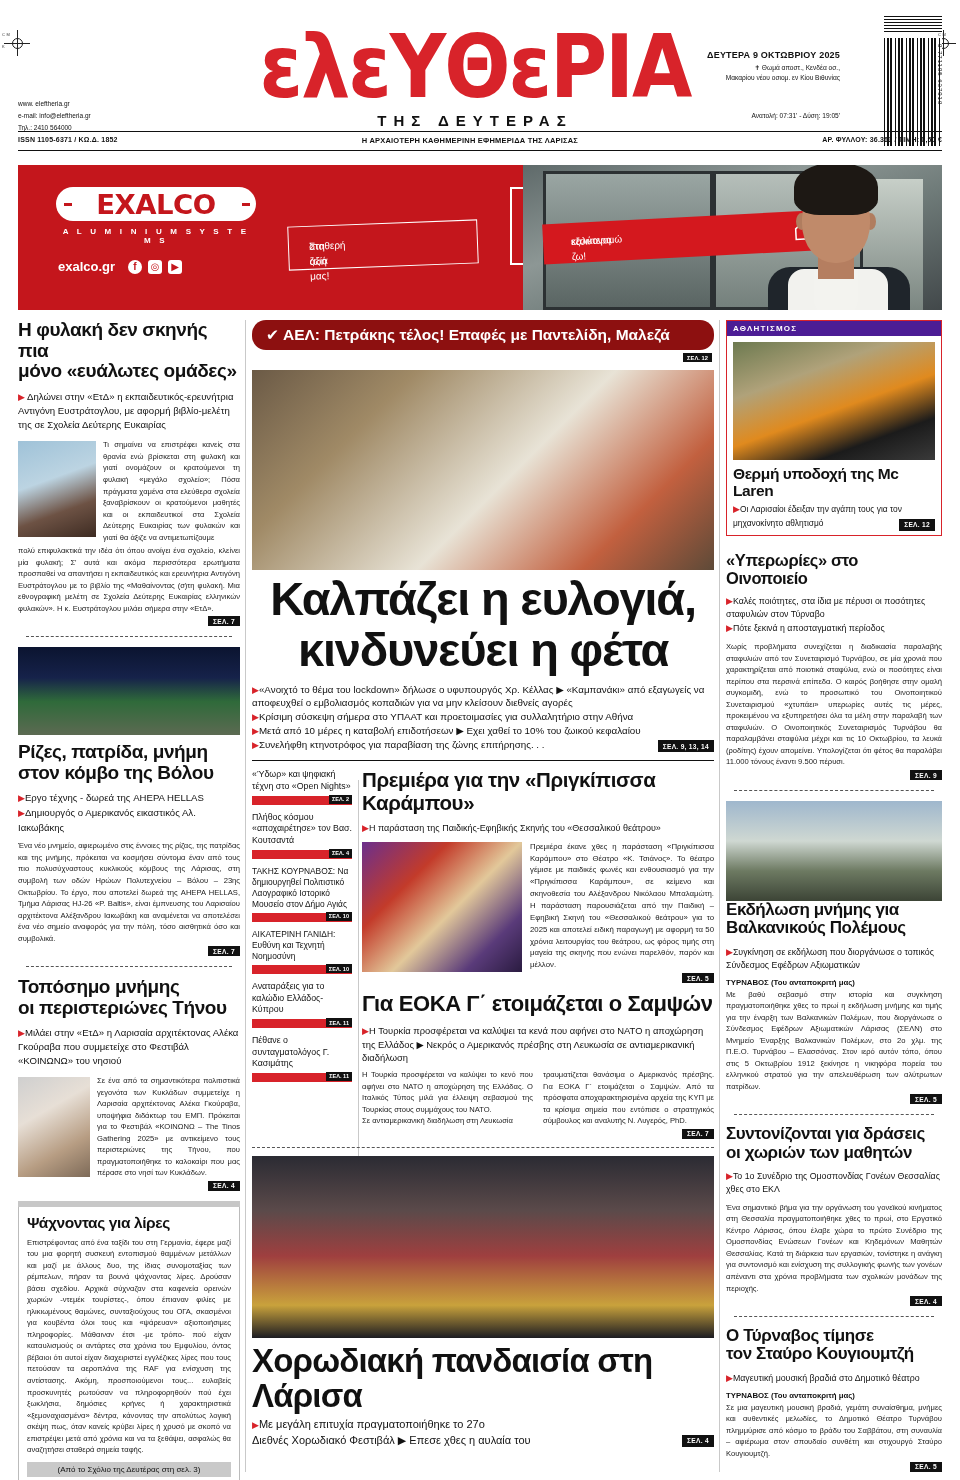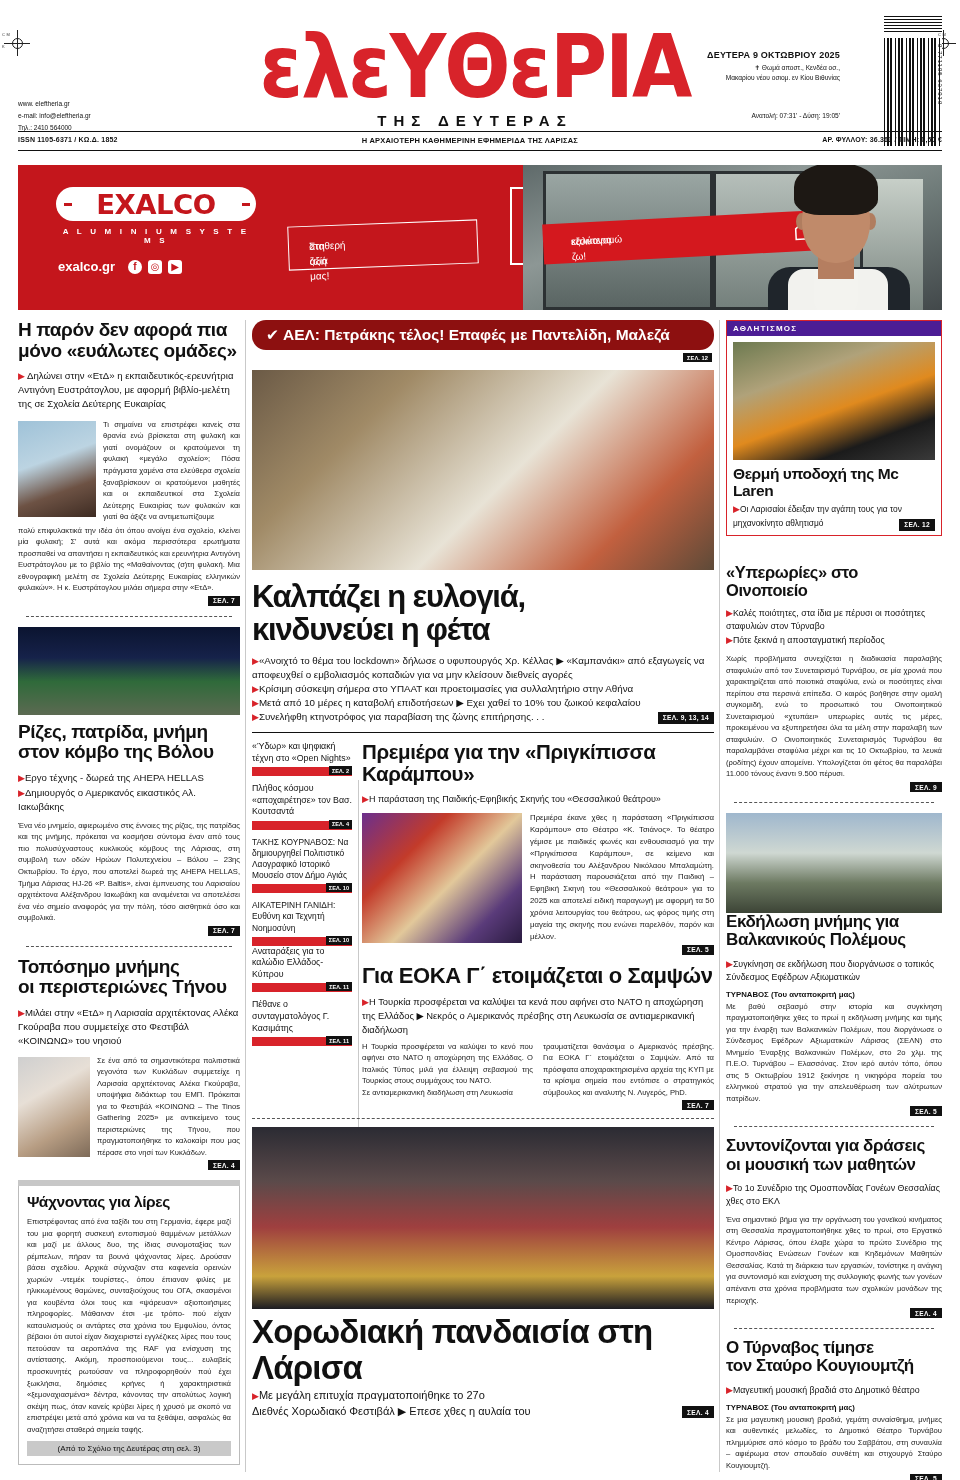--- a/index.html
+++ b/index.html
@@ -240,21 +240,21 @@
   </div>
 
   <div class="vrule" style="left:245px;top:320px;height:1152px;"></div>
   <div class="vrule" style="left:719px;top:320px;height:1152px;"></div>
   <div class="vrule" style="left:358px;top:780px;height:420px;"></div>
 
   <div class="colL">
 
     <div>
       <h2 class="hl" style="font-size:19px;">
-        <span>Η παρόν δεν αφορά πια</span><br>
+        <span>Η φυλακή δεν σκηνής πια</span><br>
         <span>μόνο «ευάλωτες ομάδες»</span>
       </h2>
       <div class="kicker">
         <span class="tri">▶</span>
         <span>Δηλώνει στην «ΕτΔ» η εκπαιδευτικός-ερευνήτρια Αντιγόνη Ευστράτογλου, με αφορμή βιβλίο-μελέτη της σε Σχολεία Δεύτερης Ευκαιρίας</span>
       </div>
       <div style="margin-top:8px;">
         <div class="img ph-woman1" style="width:78px;height:96px;float:left;margin:2px 7px 3px 0;"></div>
         <div class="body">Τι σημαίνει να επιστρέφει κανείς στα θρανία ενώ βρίσκεται στη φυλακή και γιατί ονομάζουν οι κρατούμενοι τη φυλακή «μεγάλο σχολείο»; Πόσα πράγματα χαμένα στα ελεύθερα σχολεία ξαναβρίσκουν οι κρατούμενοι μαθητές και οι εκπαιδευτικοί στα Σχολεία Δεύτερης Ευκαιρίας των φυλακών και γιατί θα άξιζε να αντιμετωπίζουμε</div>
         <div class="body" style="clear:both;padding-top:2px;">πολύ επιφυλακτικά την ιδέα ότι όπου ανοίγει ένα σχολείο, κλείνει μία φυλακή; Σ' αυτά και ακόμα περισσότερα ερωτήματα προσπαθεί να απαντήσει η εκπαιδευτικός και ερευνήτρια Αντιγόνη Ευστράτογλου με το βιβλίο της «Μαθαίνοντας (σ)τη φυλακή. Μια εθνογραφική μελέτη σε Σχολεία Δεύτερης Ευκαιρίας ελληνικών φυλακών». Η κ. Ευστράτογλου μιλάει σήμερα στην «ΕτΔ».</div>
@@ -314,21 +314,21 @@
 
   <div class="colC">
 
     <div class="pillbar">
       <span class="chk">✔</span><span>ΑΕΛ: Πετράκης τέλος!  Επαφές με Παντελίδη, Μαλεζά</span>
       <span class="pill-sel">ΣΕΛ. 12</span>
     </div>
 
     <div class="img ph-feta" style="width:462px;height:200px;margin-top:20px;"></div>
 
-    <h2 class="hl" style="font-size:31px;text-align:left;margin-top:10px;letter-spacing:-1.2px;">
+    <h2 class="hl" style="font-size:47px;text-align:center;margin-top:4px;letter-spacing:-1.2px;">
       <span>Καλπάζει η ευλογιά,</span><br>
       <span>κινδυνεύει  η φέτα</span>
     </h2>
 
     <div style="margin-top:7px;font-size:9.8px;line-height:1.42;">
       <div><span class="tri">▶</span><span>«Ανοιχτό το θέμα του lockdown» δήλωσε ο υφυπουργός Χρ. Κέλλας ▶ «Καμπανάκι» από εξαγωγείς να αποφευχθεί ο εμβολιασμός κοπαδιών για να μην κλείσουν διεθνείς αγορές</span></div>
       <div><span class="tri">▶</span><span>Κρίσιμη σύσκεψη σήμερα στο ΥΠΑΑΤ και προετοιμασίες για συλλαλητήριο στην Αθήνα</span></div>
       <div><span class="tri">▶</span><span>Μετά από 10 μέρες η καταβολή επιδοτήσεων ▶ Εχει χαθεί το 10% του ζωικού κεφαλαίου</span></div>
       <div><span class="tri">▶</span><span>Συνελήφθη κτηνοτρόφος για παραβίαση της ζώνης επιτήρησης. . .</span>
         <span class="sel">ΣΕΛ. 9, 13, 14</span>
@@ -358,21 +358,21 @@
           <div class="bar">
               <span class="s">ΣΕΛ. 10</span>
             </div>
         </div>
         <div class="brief" style="margin-top:7px;">
           <div class="t caps" style="font-weight:normal;font-size:8.4px;">ΑΙΚΑΤΕΡΙΝΗ ΓΑΝΙΔΗ: Ευθύνη και Τεχνητή Νοημοσύνη</div>
           <div class="bar">
               <span class="s">ΣΕΛ. 10</span>
             </div>
         </div>
-        <div class="brief" style="">
+        <div class="brief" style="margin-top:7px;">
           <div class="t">Αναταράξεις για το καλώδιο Ελλάδος-Κύπρου</div>
           <div class="bar">
               <span class="s">ΣΕΛ. 11</span>
             </div>
         </div>
         <div class="brief" style="margin-top:7px;">
           <div class="t">Πέθανε ο συνταγματολόγος Γ. Κασιμάτης</div>
           <div class="bar">
               <span class="s">ΣΕΛ. 11</span>
             </div>
@@ -434,21 +434,21 @@
       <div style="padding:6px;">
         <div class="img ph-mclaren" style="width:100%;height:118px;"></div>
         <h2 class="hl" style="font-size:15.5px;margin-top:6px;">Θερμή υποδοχή της Mc Laren</h2>
         <div class="kicker" style="font-size:8.4px;margin-top:4px;">
           <span class="tri">▶</span><span>Οι Λαρισαίοι έδειξαν την αγάπη τους για τον μηχανοκίνητο αθλητισμό</span>
           <span class="sel">ΣΕΛ. 12</span>
         </div>
       </div>
     </div>
 
-    <div style="margin-top:28px;">
+    <div style="margin-top:16px;">
       <h2 class="hl" style="font-size:16.5px;">«Υπερωρίες» στο Οινοποιείο</h2>
       <div class="kicker" style="font-size:8.8px;">
         <span class="tri">▶</span><span>Καλές ποιότητες, στα ίδια με πέρυσι οι ποσότητες σταφυλιών στον Τύρναβο</span>
       </div>
       <div class="kicker" style="font-size:8.8px;margin-top:1px;">
         <span class="tri">▶</span><span>Πότε ξεκινά η αποσταγματική περίοδος</span>
       </div>
       <div class="body" style="margin-top:6px;">Χωρίς προβλήματα συνεχίζεται η διαδικασία παραλαβής σταφυλιών από τον Συνεταιρισμό Τυρνάβου, σε μία χρονιά που χαρακτηρίζεται από ποιοτικά σταφύλια, ενώ οι ποσότητες είναι περίπου στα περσινά επίπεδα. Ο καιρός βοήθησε στην ομαλή συγκομιδή, ενώ το προσωπικό του Οινοποιητικού Συνεταιρισμού «χτυπάει» υπερωρίες αυτές τις μέρες, προκειμένου να εξυπηρετήσει όλα τα μέλη στην παραλαβή των σταφυλιών. Ο Οινοποιητικός Συνεταιρισμός Τυρνάβου θα παραλαμβάνει σταφύλια μέχρι και τις 10 Οκτωβρίου, τα λευκά (ροδίτης) έχουν απομείνει. Υπολογίζεται ότι φέτος θα παραλάβει 11.000 τόνους έναντι 9.500 πέρυσι.</div>
       <div style="overflow:hidden;">
           <span class="sel">ΣΕΛ. 9</span>
@@ -471,21 +471,21 @@
       <div style="overflow:hidden;">
           <span class="sel">ΣΕΛ. 5</span>
         </div>
     </div>
 
     <div class="dashrule"></div>
 
     <div>
       <h2 class="hl" style="font-size:17px;">
         <span>Συντονίζονται για δράσεις</span><br>
-        <span>οι μουσική των μαθητών</span>
+        <span>οι χωριών των μαθητών</span>
       </h2>
       <div class="kicker" style="font-size:8.8px;">
         <span class="tri">▶</span><span>Το 1ο Συνέδριο της Ομοσπονδίας Γονέων Θεσσαλίας χθες στο ΕΚΛ</span>
       </div>
       <div class="body" style="margin-top:6px;">Ένα σημαντικό βήμα για την οργάνωση του γονεϊκού κινήματος στη Θεσσαλία πραγματοποιήθηκε χθες το πρωί, στο Εργατικό Κέντρο Λάρισας, όπου έλαβε χώρα το πρώτο Συνέδριο της Ομοσπονδίας Ενώσεων Γονέων και Κηδεμόνων Μαθητών Θεσσαλίας. Κατά τη διάρκεια των εργασιών, τονίστηκε η ανάγκη για συντονισμό και ενίσχυση της συλλογικής φωνής των γονέων απέναντι στα χρόνια προβλήματα των σχολικών μονάδων της περιοχής.</div>
       <div style="overflow:hidden;">
           <span class="sel">ΣΕΛ. 4</span>
         </div>
     </div>
 

